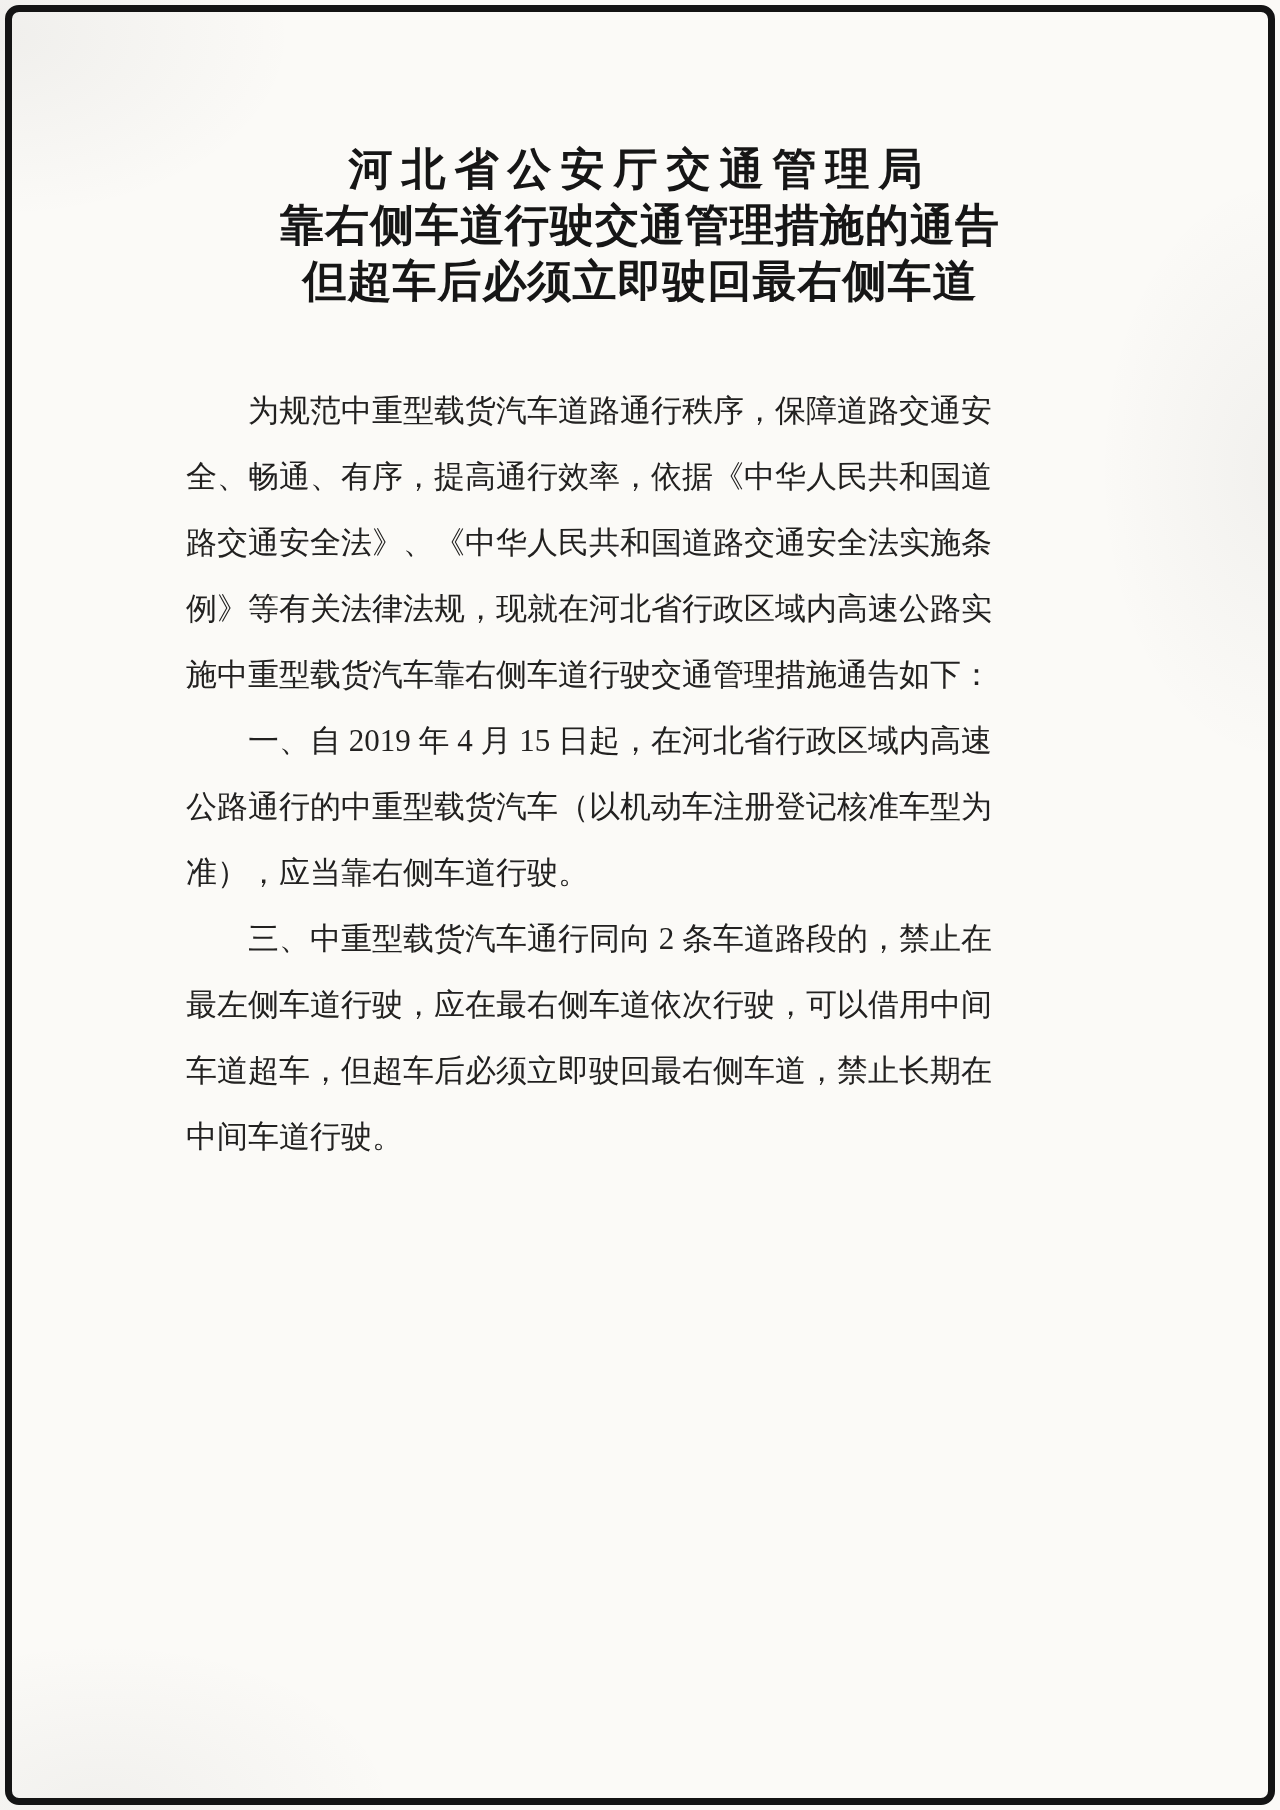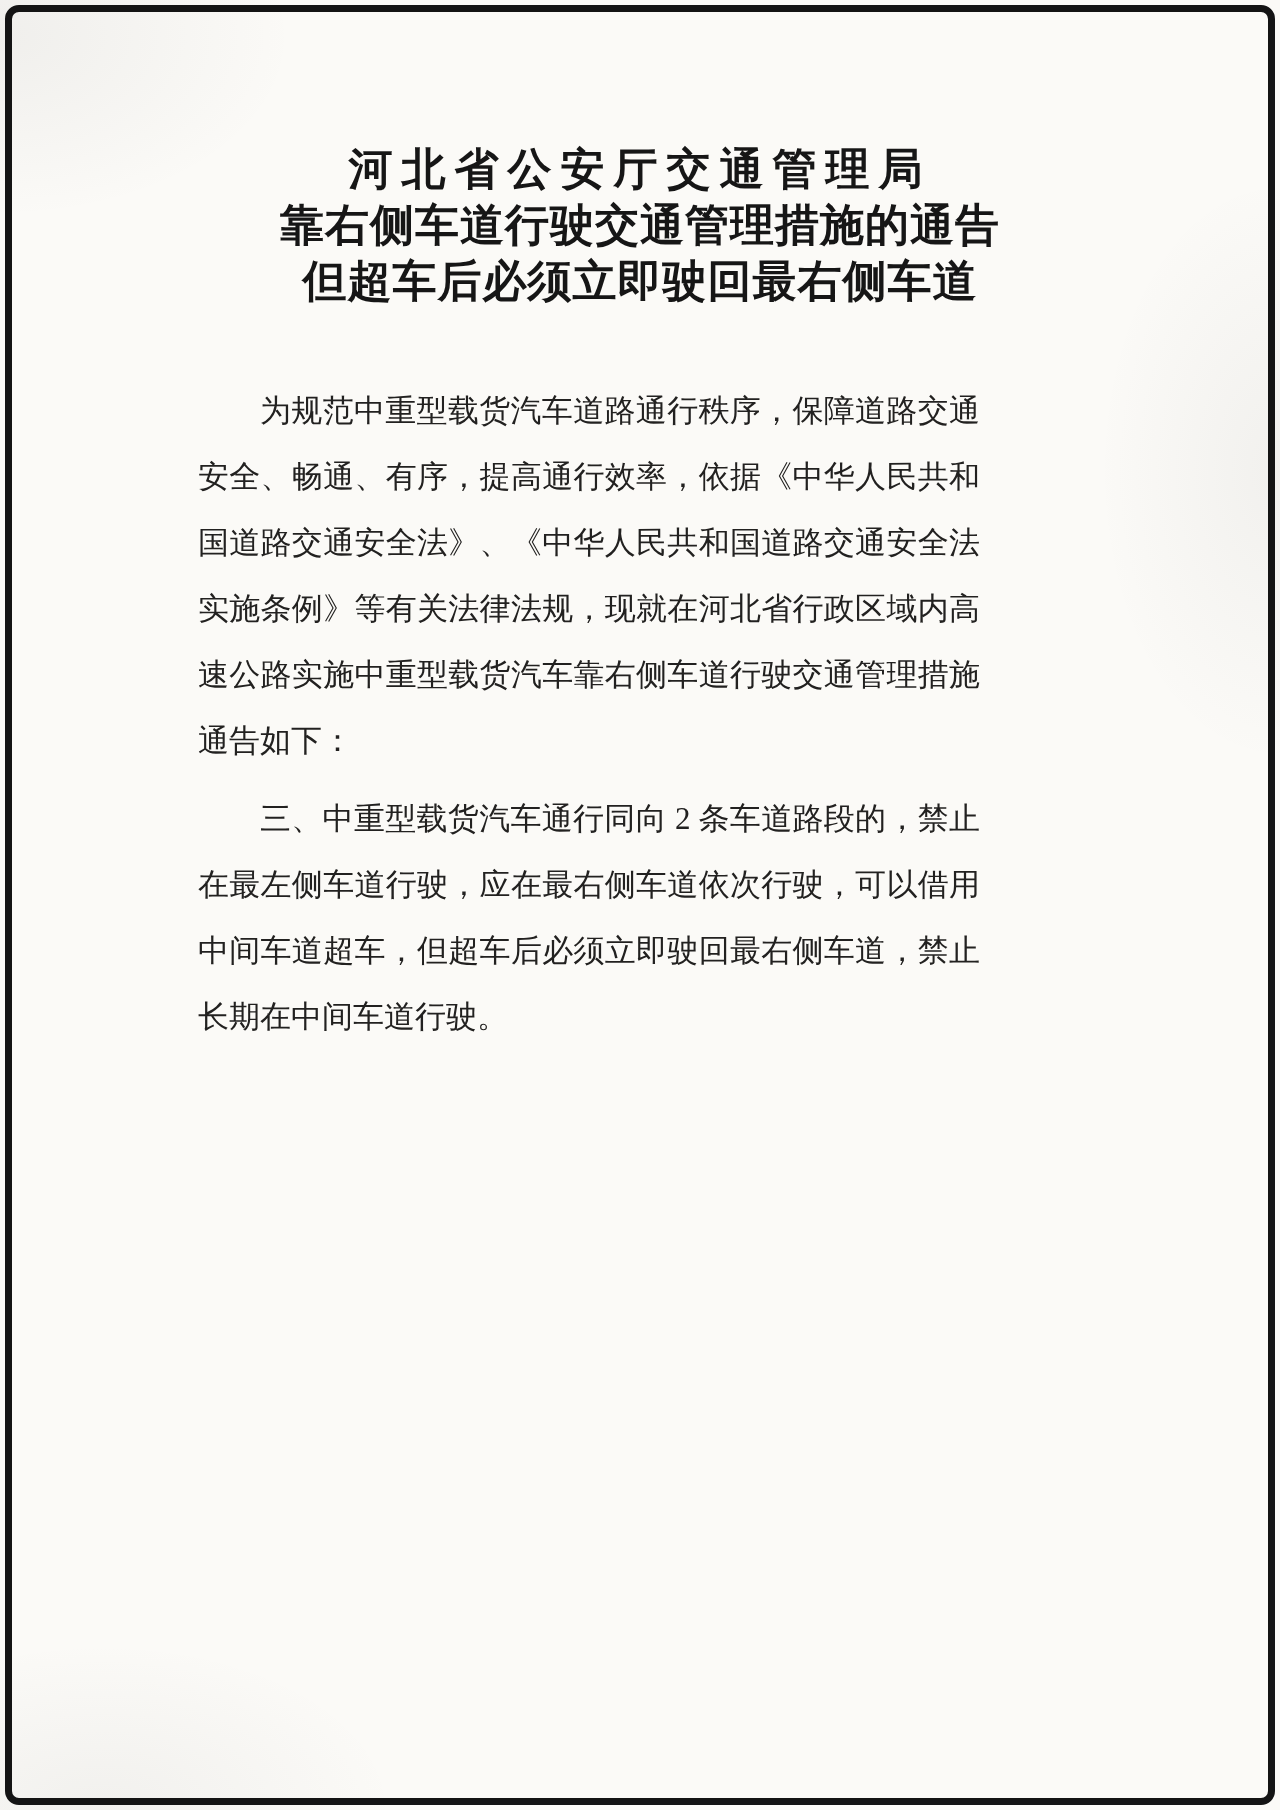--- a/index.html
+++ b/index.html
@@ -49,38 +49,39 @@
     letter-spacing: 1px;
   }
   .body-block {
     margin: 68px auto 0 186px;
     width: 806px;
     color: #222120;
     font-size: 31px;
     line-height: 66px;
   }
   .body-block p {
-    margin: 12px;
+    margin: 0;
     text-indent: 2em;
     text-align: justify;
     text-align-last: left;
   }
 </style>
 </head>
 <body>
 
 <div class="scan">
   <div class="page-inner">
 
     <div class="title-block">
       <div class="title-line wide">河北省公安厅交通管理局</div>
       <div class="title-line normal">靠右侧车道行驶交通管理措施的通告</div>
       <div class="title-line normal">但超车后必须立即驶回最右侧车道</div>
     </div>
 
     <div class="body-block">
       <p>为规范中重型载货汽车道路通行秩序，保障道路交通安全、畅通、有序，提高通行效率，依据《中华人民共和国道路交通安全法》、《中华人民共和国道路交通安全法实施条例》等有关法律法规，现就在河北省行政区域内高速公路实施中重型载货汽车靠右侧车道行驶交通管理措施通告如下：</p>
+      <p>一、自 2019 年 4 月 15 日起，在河北省行政区域内高速公路通行的中重型载货汽车（以机动车注册登记核准车型为准），应当靠右侧车道行驶。</p>
       <p>三、中重型载货汽车通行同向 2 条车道路段的，禁止在最左侧车道行驶，应在最右侧车道依次行驶，可以借用中间车道超车，但超车后必须立即驶回最右侧车道，禁止长期在中间车道行驶。</p>
     </div>
 
   </div>
   <div class="frame"></div>
 </div>
 
 </body></html>

